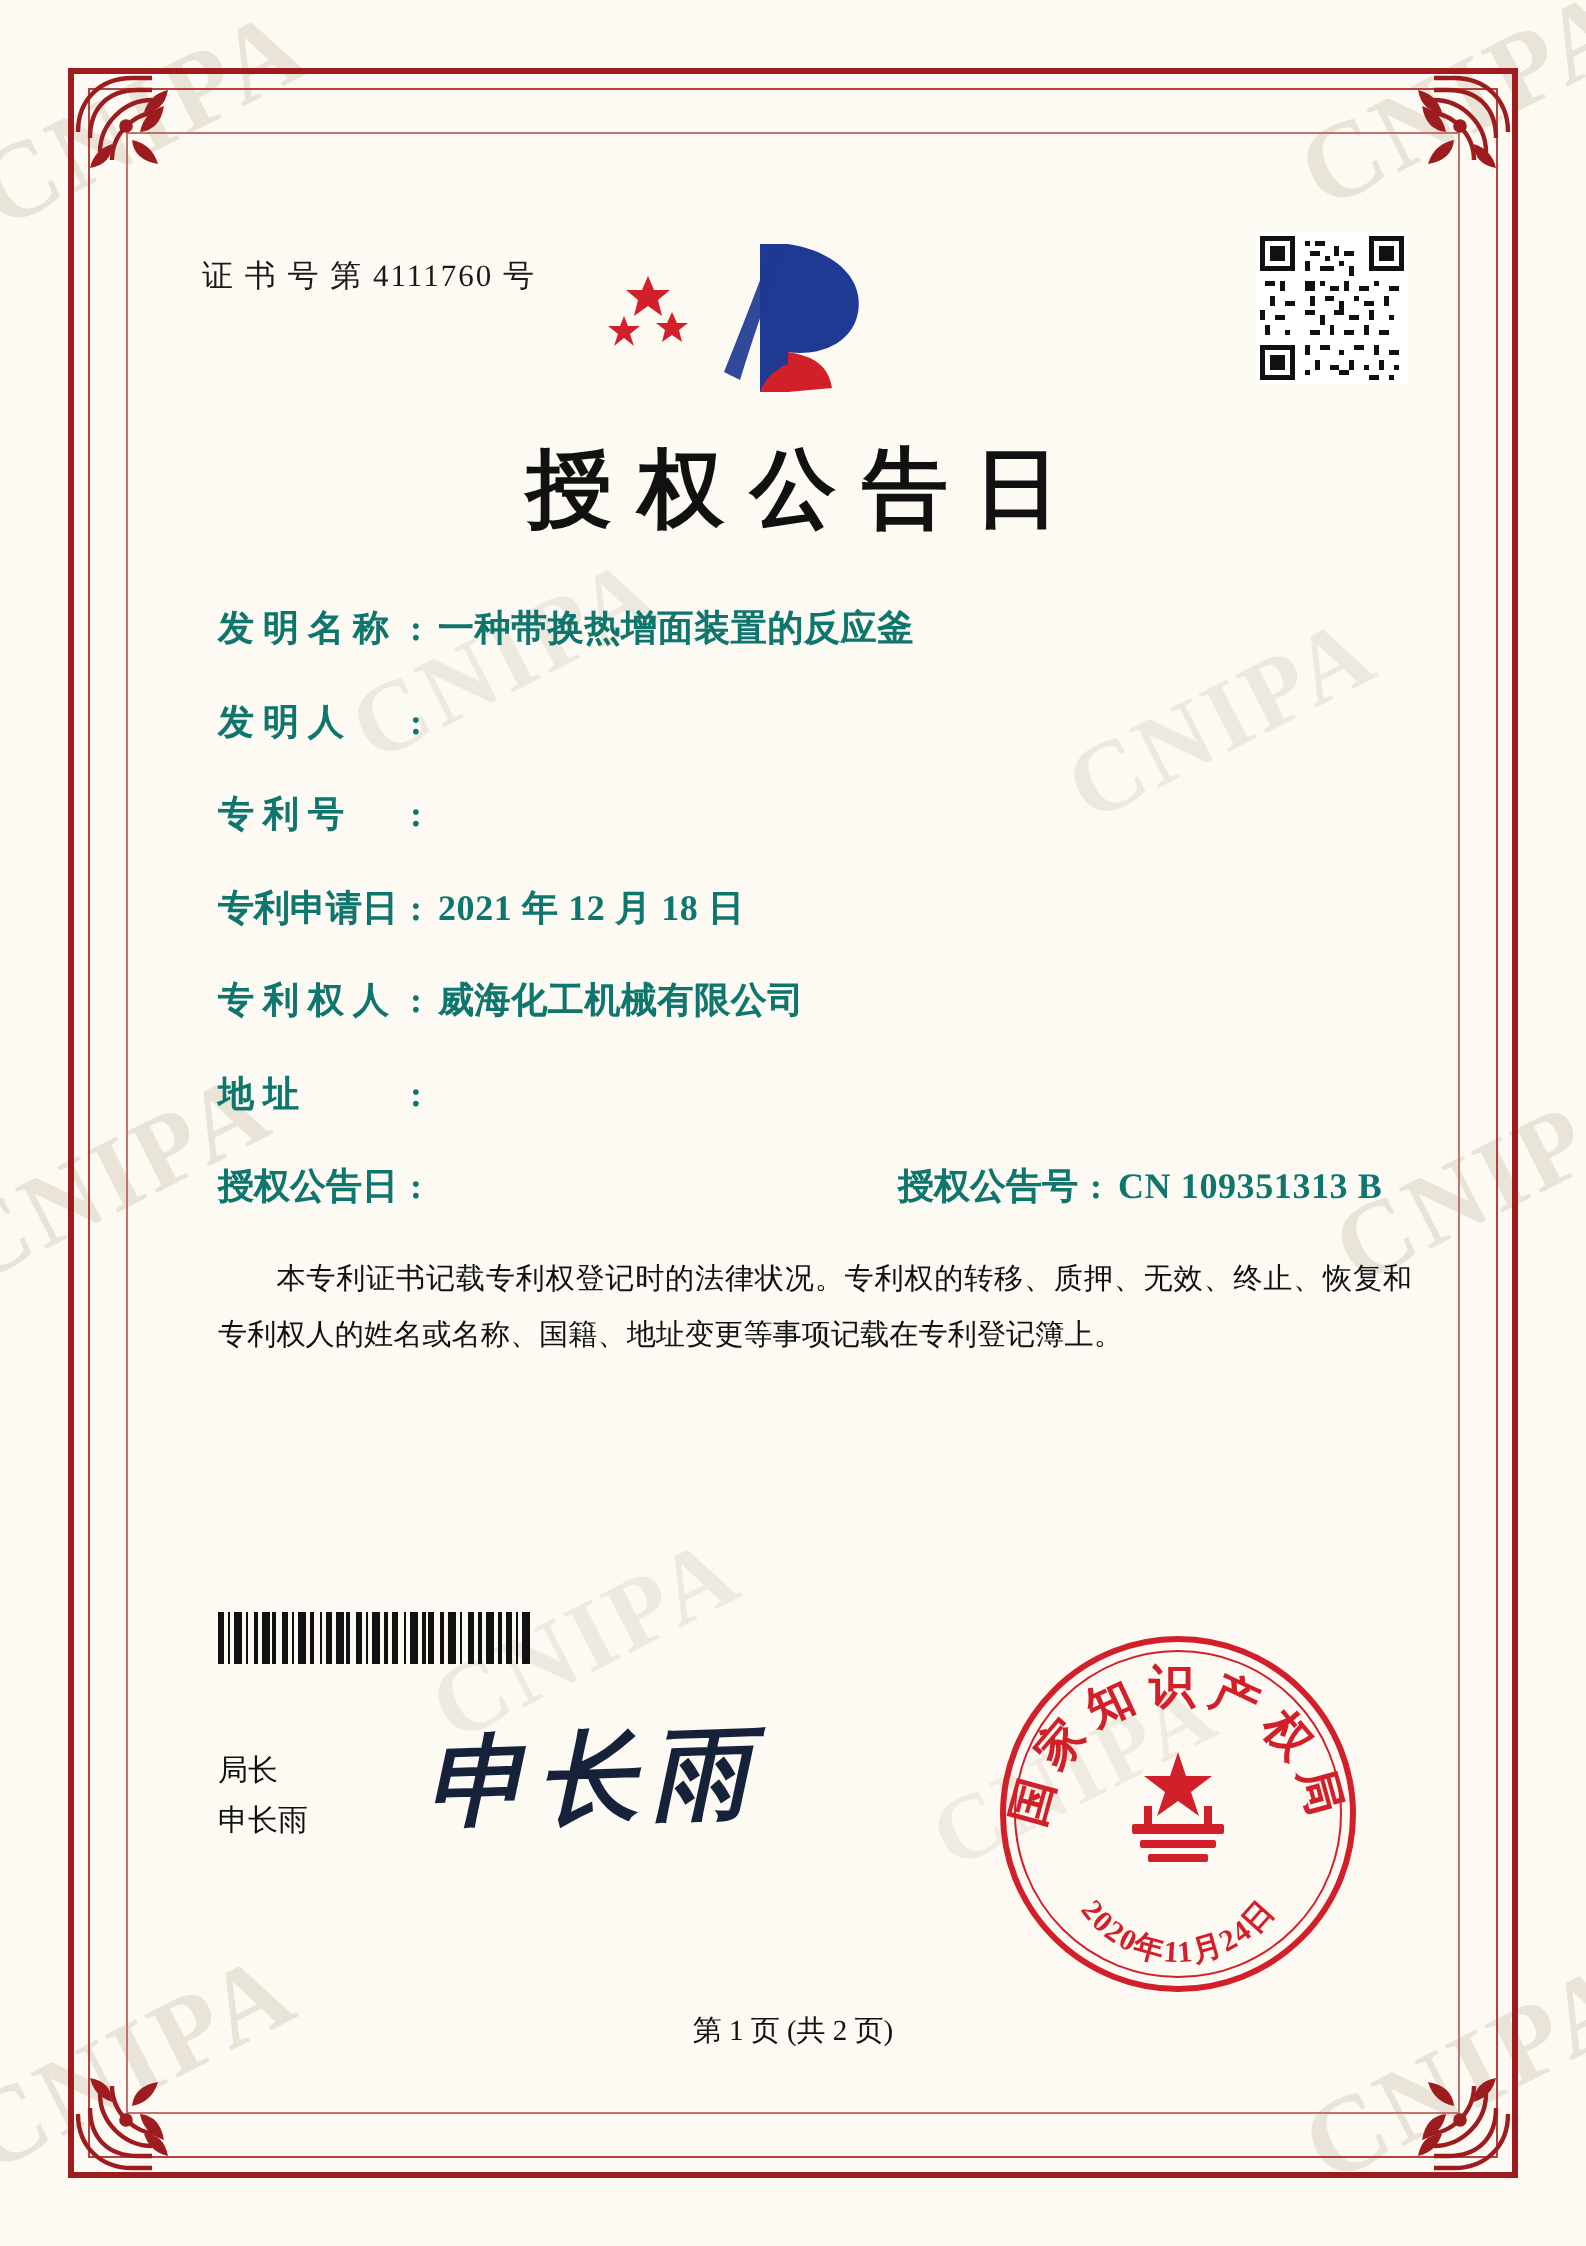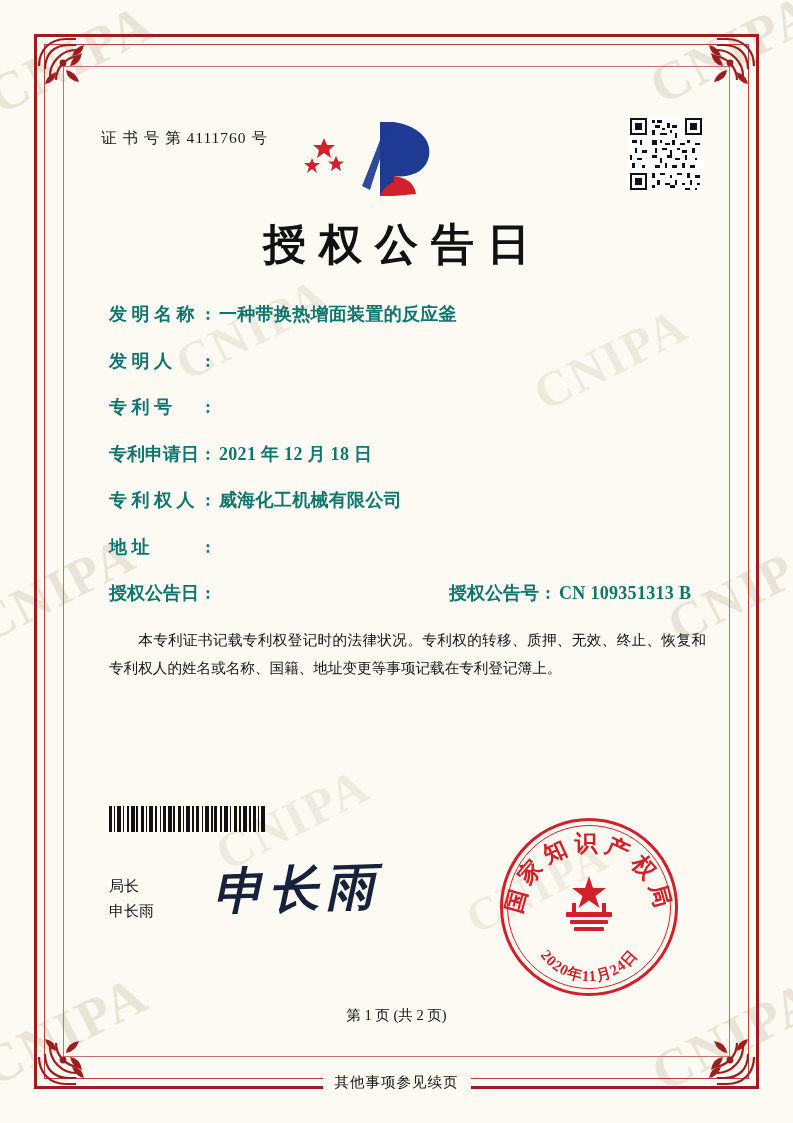--- a/index.html
+++ b/index.html
@@ -595,17 +595,14 @@
           <rect x="20" y="33" width="4" height="12"></rect>
           <rect x="50" y="33" width="4" height="12"></rect>
         </g>
       </svg>
     </div>
 
     <div class="page-number">第 1 页 (共 2 页)</div>
 
   </div>
 
-  <div class="footer-note">
-    <span>其他事项参见续页</span>
-  </div>
 
 </div>
 
 </body></html>

